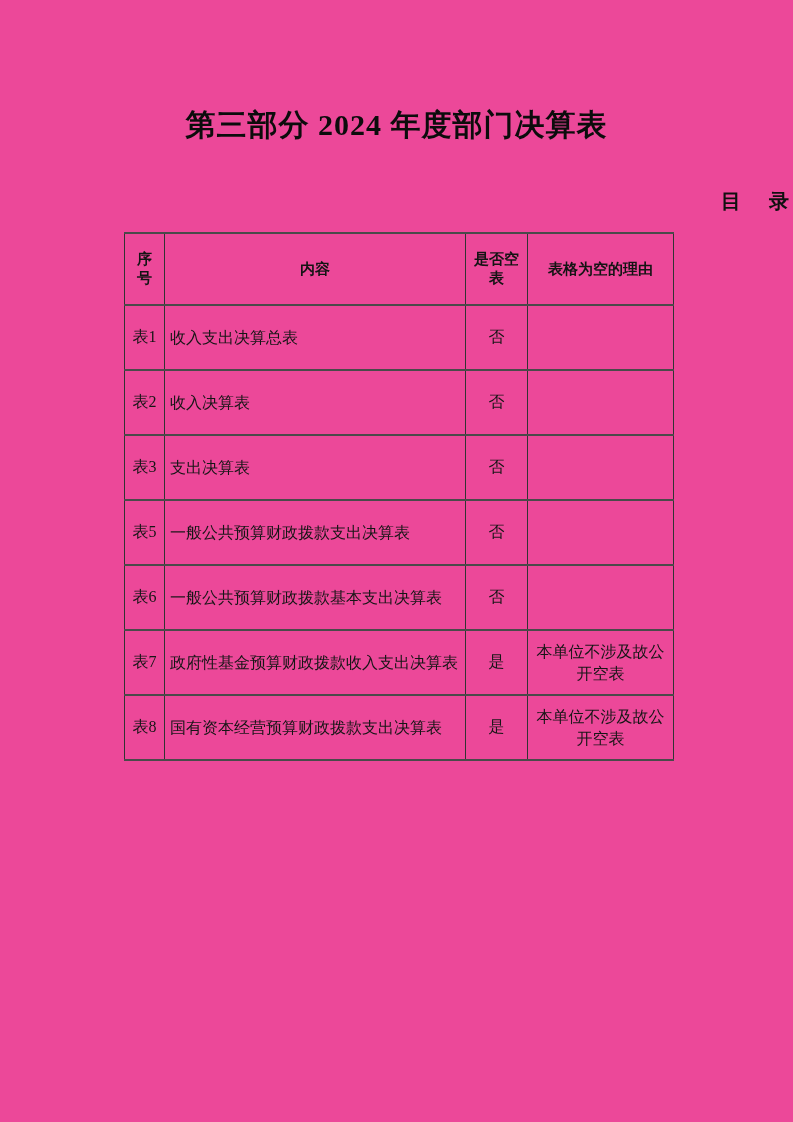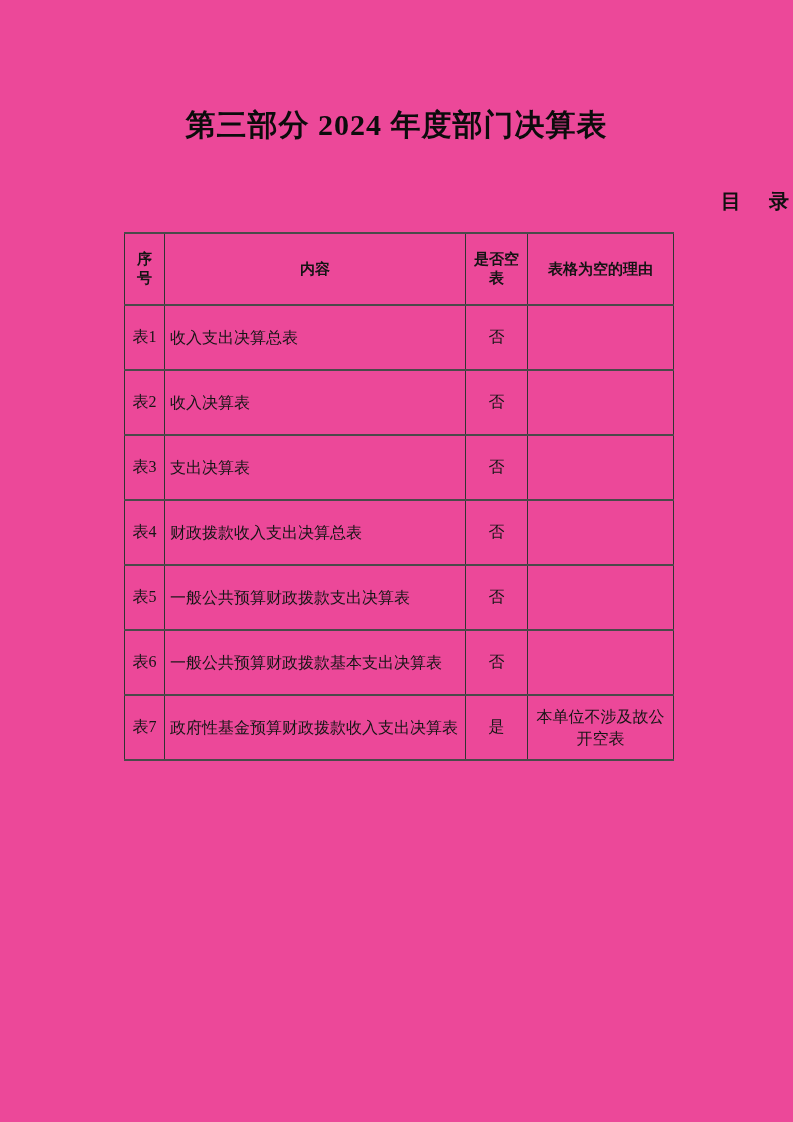--- a/index.html
+++ b/index.html
@@ -131,39 +131,39 @@
         <td class="cell-flag">否</td>
         <td class="cell-reason"></td>
       </tr>
       <tr>
         <td class="cell-seq">表3</td>
         <td class="cell-content">支出决算表</td>
         <td class="cell-flag">否</td>
         <td class="cell-reason"></td>
       </tr>
       <tr>
-        <td class="cell-seq">表4</td>
-        <td class="cell-content">财政拨款收入支出决算总表</td>
-        <td class="cell-flag">否</td>
-        <td class="cell-reason"></td>
-      </tr>
-      <tr>
         <td class="cell-seq">表5</td>
         <td class="cell-content">一般公共预算财政拨款支出决算表</td>
         <td class="cell-flag">否</td>
         <td class="cell-reason"></td>
       </tr>
       <tr>
         <td class="cell-seq">表6</td>
         <td class="cell-content">一般公共预算财政拨款基本支出决算表</td>
         <td class="cell-flag">否</td>
         <td class="cell-reason"></td>
       </tr>
       <tr>
         <td class="cell-seq">表7</td>
         <td class="cell-content">政府性基金预算财政拨款收入支出决算表</td>
         <td class="cell-flag">是</td>
         <td class="cell-reason">本单位不涉及故公开空表</td>
       </tr>
+      <tr>
+        <td class="cell-seq">表8</td>
+        <td class="cell-content">国有资本经营预算财政拨款支出决算表</td>
+        <td class="cell-flag">是</td>
+        <td class="cell-reason">本单位不涉及故公开空表</td>
+      </tr>
     </tbody>
   </table>
 
 </div>
 
 </body></html>

